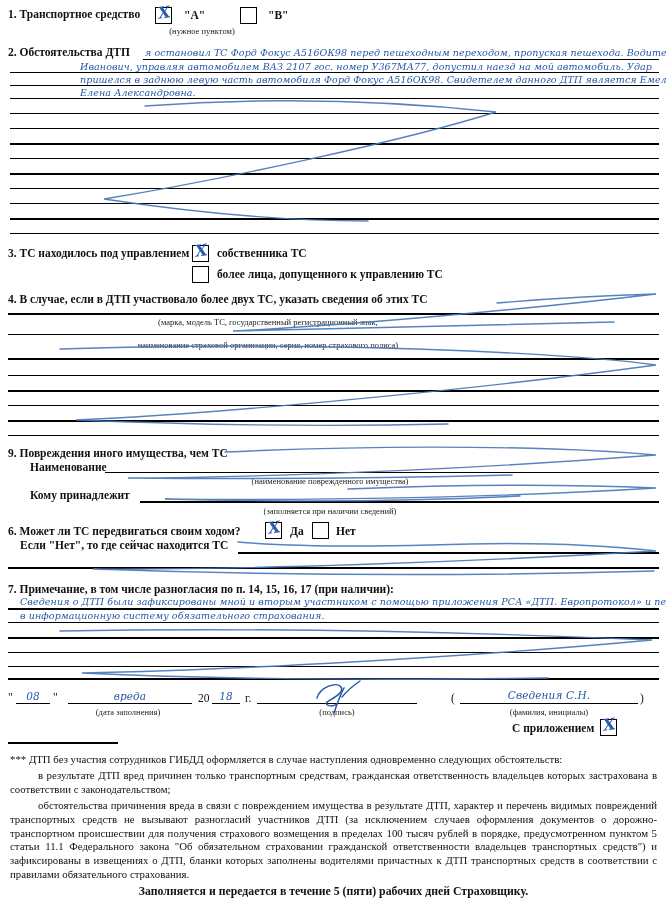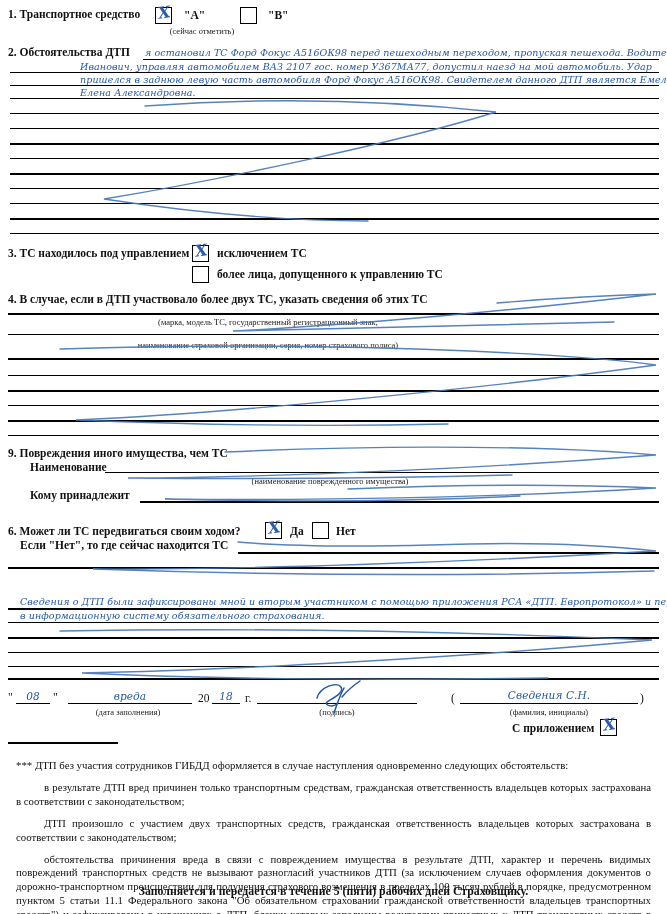--- a/index.html
+++ b/index.html
@@ -12,39 +12,39 @@
   .capbox{position:absolute;font-size:8.5px;color:#222;text-align:center;}
   .hw{position:absolute;font-family:"DejaVu Serif",serif;font-style:italic;font-size:9.5px;
       color:#2457a6;white-space:nowrap;letter-spacing:0.1px;}
   .hw.big{font-size:10.5px;}
   .hl{position:absolute;background:#000;}
   .cb{position:absolute;width:15px;height:15px;border:1.6px solid #000;background:#fff;box-sizing:content-box;}
   .cb .mark{position:absolute;left:2px;top:-5px;font-family:"DejaVu Serif",serif;font-style:italic;
       font-size:16px;font-weight:bold;color:#2b5cab;transform:rotate(-8deg);}
   .foot{position:absolute;left:8px;width:651px;font-size:10.8px;line-height:13.9px;
       text-align:justify;color:#111;}
-  .foot p{margin:8px;text-indent:28px;}
+  .foot p{margin:2px;text-indent:28px;}
   .foot p.first{text-indent:0;}
   .footer-bold{position:absolute;left:0;width:667px;text-align:center;font-weight:bold;font-size:11.8px;}
   svg.overlay{position:absolute;left:0;top:0;pointer-events:none;}
   .ctr{text-align:center;font-style:italic;}
 </style>
 </head>
 <body>
 
 <div id="page">
 
   <div class="lbl" style="left:8px;top:8px">1. Транспортное средство</div>
   <div class="cb" style="left:155px;top:7px">
     <span class="mark">Х</span>
   </div>
   <div class="lbl" style="left:184px;top:9px">"А"</div>
   <div class="cb" style="left:240px;top:7px"></div>
   <div class="lbl" style="left:268px;top:9px">"В"</div>
-  <div class="capbox" style="left:142px;top:26px;width:120px">(сейчас отметить)</div>
+  <div class="capbox" style="left:142px;top:26px;width:120px">(нужное пунктом)</div>
 
   <div class="lbl" style="left:8px;top:46px">2. Обстоятельства ДТП</div>
   <div class="hw" style="left:145px;top:47px">я остановил ТС Форд Фокус А516ОК98 перед пешеходным переходом, пропуская пешехода. Водитель Смирнов Владимир</div>
   <div class="hw" style="left:80px;top:61px">Иванович, управляя автомобилем ВАЗ 2107 гос. номер У367МА77, допустил наезд на мой автомобиль. Удар</div>
   <div class="hw" style="left:80px;top:74px">пришелся в заднюю левую часть автомобиля Форд Фокус А516ОК98. Свидетелем данного ДТП является Емельянова</div>
   <div class="hw" style="left:80px;top:87px">Елена Александровна.</div>
 
   <div class="hl" style="left:143px;top:59px;width:516px;height:1px"></div>
   <div class="hl" style="left:10px;top:72px;width:649px;height:1px"></div>
   <div class="hl" style="left:10px;top:85px;width:649px;height:1px"></div>
@@ -56,21 +56,21 @@
   <div class="hl" style="left:10px;top:173px;width:649px;height:2px"></div>
   <div class="hl" style="left:10px;top:188px;width:649px;height:1px"></div>
   <div class="hl" style="left:10px;top:203px;width:649px;height:1px"></div>
   <div class="hl" style="left:10px;top:218px;width:649px;height:2px"></div>
   <div class="hl" style="left:10px;top:233px;width:649px;height:1px"></div>
 
   <div class="lbl" style="left:8px;top:247px">3. ТС находилось под управлением</div>
   <div class="cb" style="left:192px;top:245px">
     <span class="mark">Х</span>
   </div>
-  <div class="lbl" style="left:217px;top:247px">исключением ТС</div>
+  <div class="lbl" style="left:217px;top:247px">собственника ТС</div>
   <div class="cb" style="left:192px;top:266px"></div>
   <div class="lbl" style="left:217px;top:268px">более лица, допущенного к управлению ТС</div>
 
   <div class="lbl" style="left:8px;top:293px">4. В случае, если в ДТП участвовало более двух ТС, указать сведения об этих ТС</div>
   <div class="hl" style="left:8px;top:313px;width:651px;height:2px"></div>
   <div class="capbox" style="left:8px;top:317px;width:520px">(марка, модель ТС, государственный регистрационный знак;</div>
   <div class="hl" style="left:8px;top:334px;width:651px;height:1px"></div>
   <div class="capbox" style="left:8px;top:340px;width:520px">наименование страховой организации, серия, номер страхового полиса)</div>
   <div class="hl" style="left:8px;top:358px;width:651px;height:2px"></div>
   <div class="hl" style="left:8px;top:375px;width:651px;height:1px"></div>
@@ -78,32 +78,34 @@
   <div class="hl" style="left:8px;top:405px;width:651px;height:1px"></div>
   <div class="hl" style="left:8px;top:420px;width:651px;height:2px"></div>
   <div class="hl" style="left:8px;top:435px;width:651px;height:1px"></div>
 
   <div class="lbl" style="left:8px;top:447px">9. Повреждения иного имущества, чем ТС</div>
   <div class="lbl" style="left:30px;top:461px">Наименование</div>
   <div class="hl" style="left:105px;top:472px;width:554px;height:1px"></div>
   <div class="capbox" style="left:80px;top:476px;width:500px">(наименование поврежденного имущества)</div>
   <div class="lbl" style="left:30px;top:489px">Кому принадлежит</div>
   <div class="hl" style="left:140px;top:501px;width:519px;height:2px"></div>
+  <div class="capbox" style="left:80px;top:506px;width:500px">(заполняется при наличии сведений)</div>
 
   <div class="lbl" style="left:8px;top:525px">6. Может ли ТС передвигаться своим ходом?</div>
   <div class="cb" style="left:265px;top:522px">
     <span class="mark">Х</span>
   </div>
   <div class="lbl" style="left:290px;top:525px">Да</div>
   <div class="cb" style="left:312px;top:522px"></div>
   <div class="lbl" style="left:336px;top:525px">Нет</div>
   <div class="lbl" style="left:20px;top:539px">Если "Нет", то где сейчас находится ТС</div>
   <div class="hl" style="left:238px;top:552px;width:421px;height:2px"></div>
   <div class="hl" style="left:8px;top:567px;width:651px;height:2px"></div>
 
+  <div class="lbl" style="left:8px;top:583px">7. Примечание, в том числе разногласия по п. 14, 15, 16, 17 (при наличии):</div>
   <div class="hw" style="left:20px;top:596px">Сведения о ДТП были зафиксированы мной и вторым участником с помощью приложения РСА «ДТП. Европротокол» и переданы</div>
   <div class="hw" style="left:20px;top:610px">в информационную систему обязательного страхования.</div>
   <div class="hl" style="left:8px;top:608px;width:651px;height:2px"></div>
   <div class="hl" style="left:8px;top:622px;width:651px;height:1px"></div>
   <div class="hl" style="left:8px;top:637px;width:651px;height:2px"></div>
   <div class="hl" style="left:8px;top:652px;width:651px;height:1px"></div>
   <div class="hl" style="left:8px;top:666px;width:651px;height:1px"></div>
   <div class="hl" style="left:8px;top:678px;width:651px;height:2px"></div>
 
   <div class="txt" style="left:8px;top:691px">"</div>
@@ -129,21 +131,20 @@
 
   <div class="lbl" style="left:512px;top:722px">С приложением</div>
   <div class="cb" style="left:600px;top:719px">
     <span class="mark">Х</span>
   </div>
 
   <div class="hl" style="left:8px;top:742px;width:110px;height:2px"></div>
   <div class="foot" style="top:751px">
     <p class="first">*** ДТП без участия сотрудников ГИБДД оформляется в случае наступления одновременно следующих обстоятельств:</p>
     <p>в результате ДТП вред причинен только транспортным средствам, гражданская ответственность владельцев которых застрахована в соответствии с законодательством;</p>
-    <p>ДТП произошло с участием двух транспортных средств, гражданская ответственность владельцев которых застрахована в соответствии с законодательством;</p>
     <p>обстоятельства причинения вреда в связи с повреждением имущества в результате ДТП, характер и перечень видимых повреждений транспортных средств не вызывают разногласий участников ДТП (за исключением случаев оформления документов о дорожно-транспортном происшествии для получения страхового возмещения в пределах 100 тысяч рублей в порядке, предусмотренном пунктом 5 статьи 11.1 Федерального закона "Об обязательном страховании гражданской ответственности владельцев транспортных средств") и зафиксированы в извещениях о ДТП, бланки которых заполнены водителями причастных к ДТП транспортных средств в соответствии с правилами обязательного страхования.</p>
   </div>
   <div class="footer-bold" style="top:884px">Заполняется и передается в течение 5 (пяти) рабочих дней Страховщику.</div>
 
   <svg class="overlay" width="667" height="914" viewBox="0 0 667 914">
     <g fill="none" stroke="#4878b8" stroke-width="1.4" stroke-linecap="round" opacity="0.92">
       <path d="M 145,106 Q 320,93 496,112 C 400,142 220,180 104,199 Q 250,221 368,221"></path>
       <path d="M 497,303 Q 580,296 656,294 C 520,310 350,325 233,331 Q 430,327 614,322"></path>
       <path d="M 60,349 Q 270,342 470,351 Q 600,357 656,365 C 480,389 230,413 76,420 Q 270,428 448,424"></path>
       <path d="M 225,452 Q 400,444 554,449 Q 612,451 656,455 C 500,467 300,477 128,478 Q 330,480 512,475"></path>

